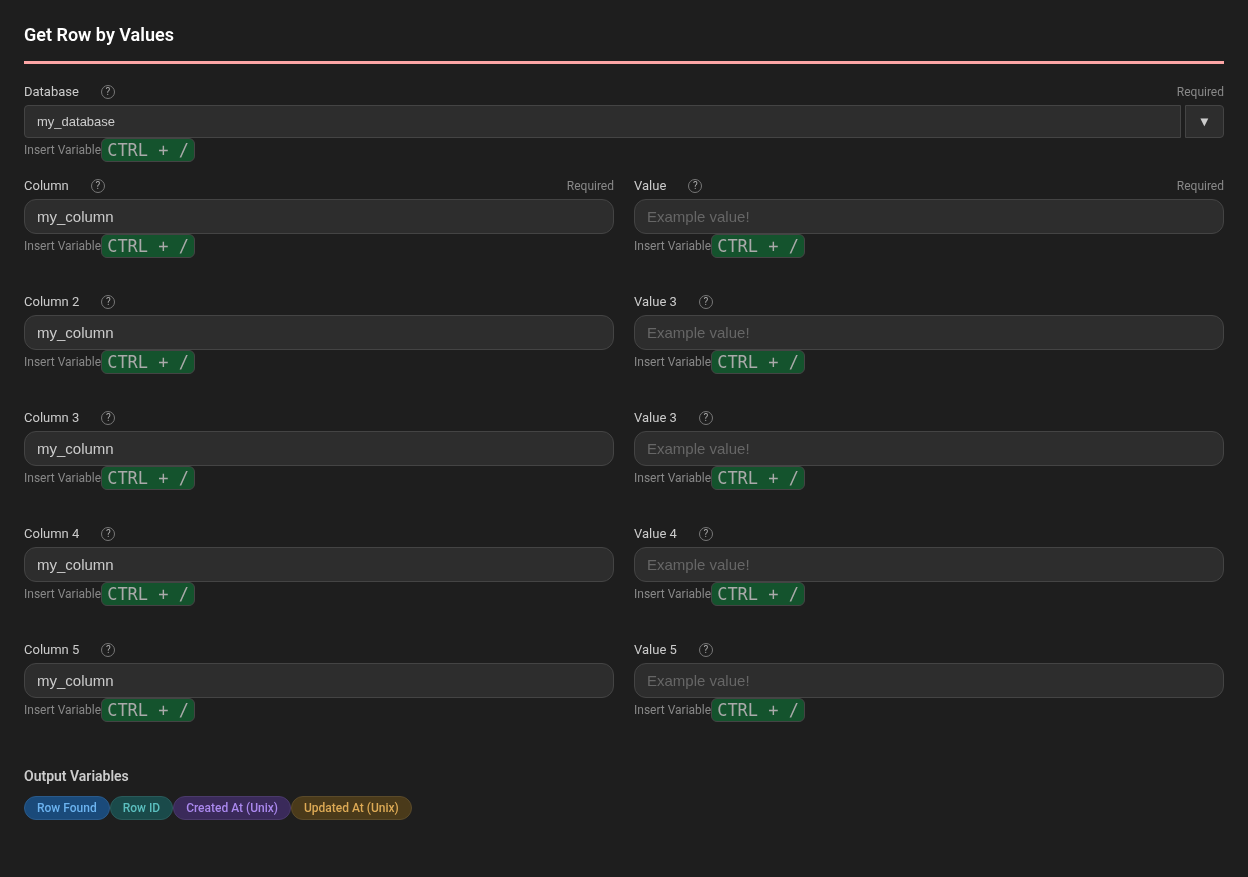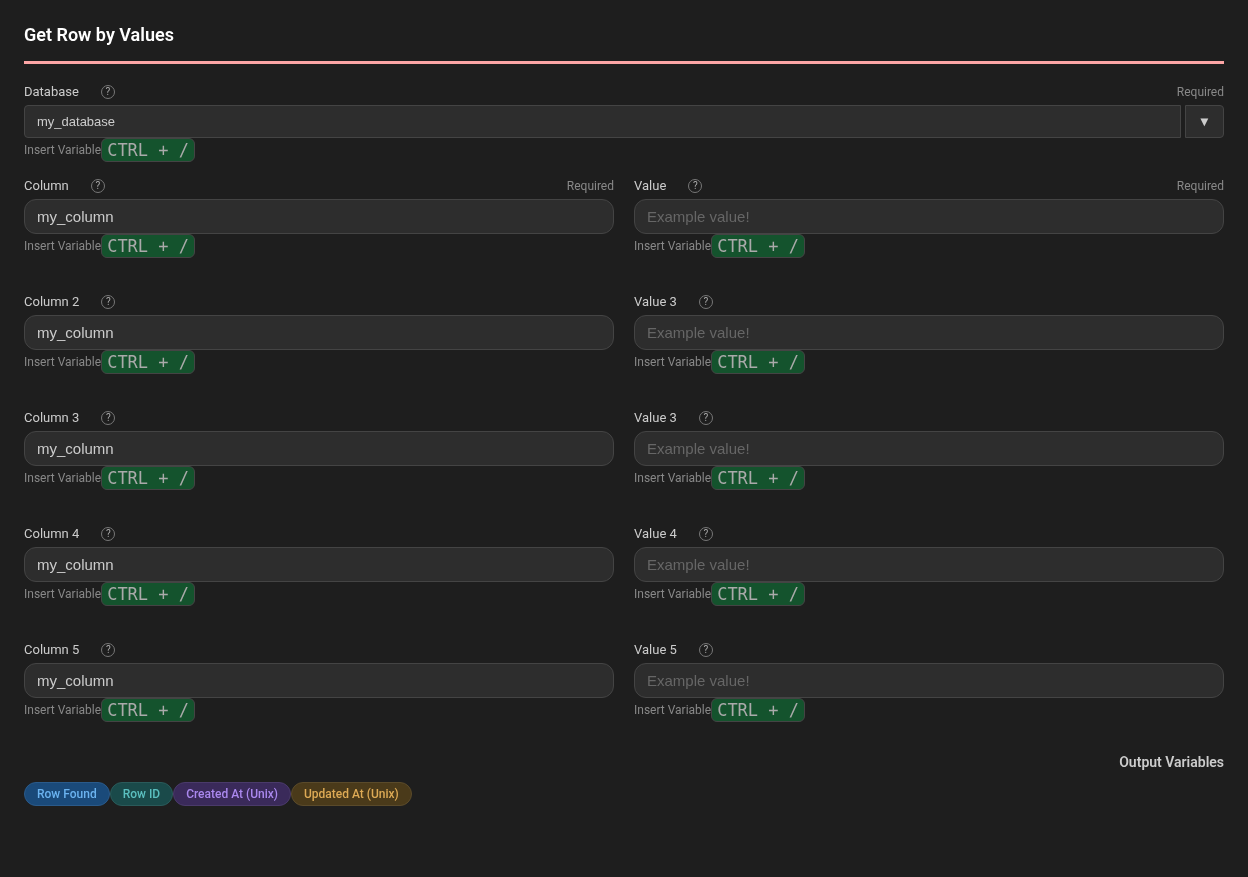--- a/index.html
+++ b/index.html
@@ -342,21 +342,21 @@
       </div>
     </div>
     <input class="input-field" type="text" placeholder="Example value!" style="">
     <div class="insert-variable">
       <span>Insert Variable</span>
       <span class="kbd-shortcut">CTRL + /</span>
     </div>
   </div>
 </div>
 
-<div class="section" style="margin-top: 16px; text-align: right;">
+<div class="section" style="margin-top: 30px;">
   <div class="output-variables-title">Output Variables</div>
   <div class="output-badges">
     <span class="badge badge-blue">Row Found</span>
     <span class="badge badge-teal">Row ID</span>
     <span class="badge badge-purple">Created At (Unix)</span>
     <span class="badge badge-orange">Updated At (Unix)</span>
   </div>
 </div>
 
 </body></html>

